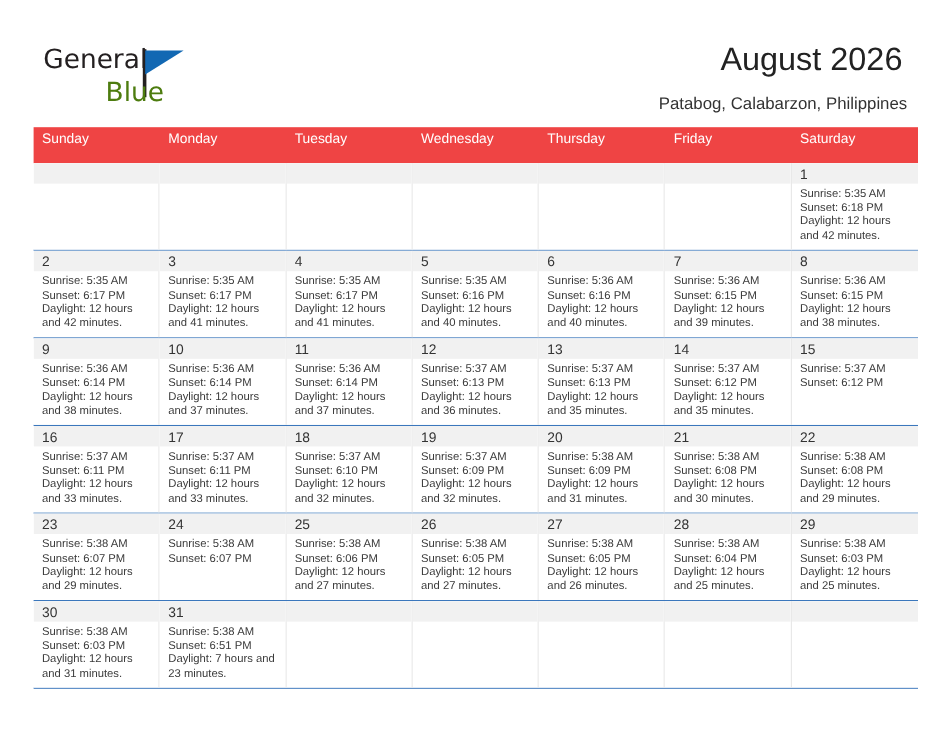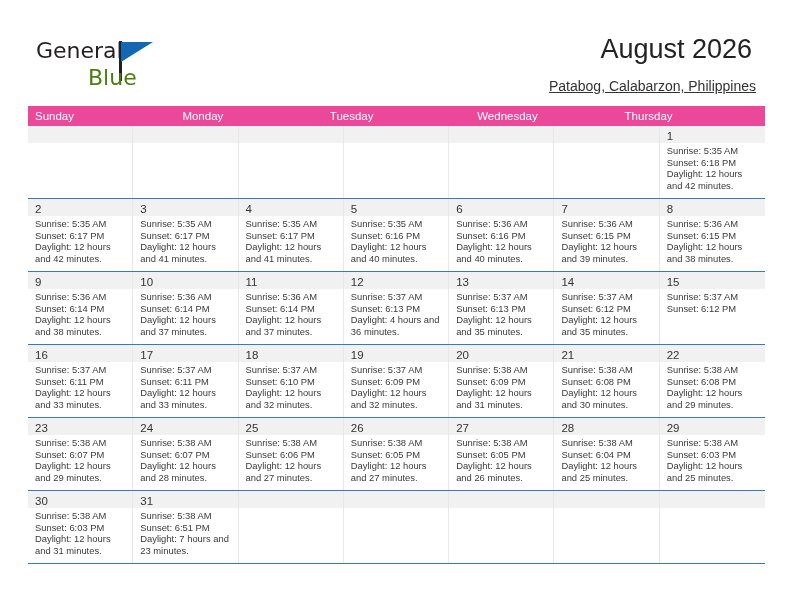--- a/index.html
+++ b/index.html
@@ -76,35 +76,34 @@
     white-space: nowrap;
   }
   .subtitle {
     position: absolute;
     right: 36px;
     top: 78px;
     font-size: 14px;
     color: #333333;
     text-align: right;
     white-space: nowrap;
-    text-decoration: underline;
   }
 
   
   .calendar {
     position: absolute;
     left: 28px;
     top: 106px;
     width: 737px;
   }
   .weekdays {
     display: grid;
-    grid-template-columns: repeat(5, 1fr);
-    background: #ec4899;
-    height: 20px;
+    grid-template-columns: repeat(7, 1fr);
+    background: #ef4444;
+    height: 30px;
   }
   .weekday {
     color: #ffffff;
     font-size: 11.5px;
     line-height: 20px;
     padding-left: 7px;
     white-space: nowrap;
   }
   .week {
     display: grid;
@@ -282,21 +281,21 @@
               <div>Sunrise: 5:36 AM</div>
               <div>Sunset: 6:14 PM</div>
               <div class="daylight">Daylight: 12 hours and 37 minutes.</div>
             </div>
           </div>
           <div class="cell">
             <div class="daynum-strip"><span class="daynum">12</span></div>
             <div class="info">
               <div>Sunrise: 5:37 AM</div>
               <div>Sunset: 6:13 PM</div>
-              <div class="daylight">Daylight: 4 hours and 36 minutes.</div>
+              <div class="daylight">Daylight: 12 hours and 36 minutes.</div>
             </div>
           </div>
           <div class="cell">
             <div class="daynum-strip"><span class="daynum">13</span></div>
             <div class="info">
               <div>Sunrise: 5:37 AM</div>
               <div>Sunset: 6:13 PM</div>
               <div class="daylight">Daylight: 12 hours and 35 minutes.</div>
             </div>
           </div>
@@ -381,21 +380,20 @@
               <div>Sunrise: 5:38 AM</div>
               <div>Sunset: 6:07 PM</div>
               <div class="daylight">Daylight: 12 hours and 29 minutes.</div>
             </div>
           </div>
           <div class="cell">
             <div class="daynum-strip"><span class="daynum">24</span></div>
             <div class="info">
               <div>Sunrise: 5:38 AM</div>
               <div>Sunset: 6:07 PM</div>
-              <div class="daylight">Daylight: 12 hours and 28 minutes.</div>
             </div>
           </div>
           <div class="cell">
             <div class="daynum-strip"><span class="daynum">25</span></div>
             <div class="info">
               <div>Sunrise: 5:38 AM</div>
               <div>Sunset: 6:06 PM</div>
               <div class="daylight">Daylight: 12 hours and 27 minutes.</div>
             </div>
           </div>

